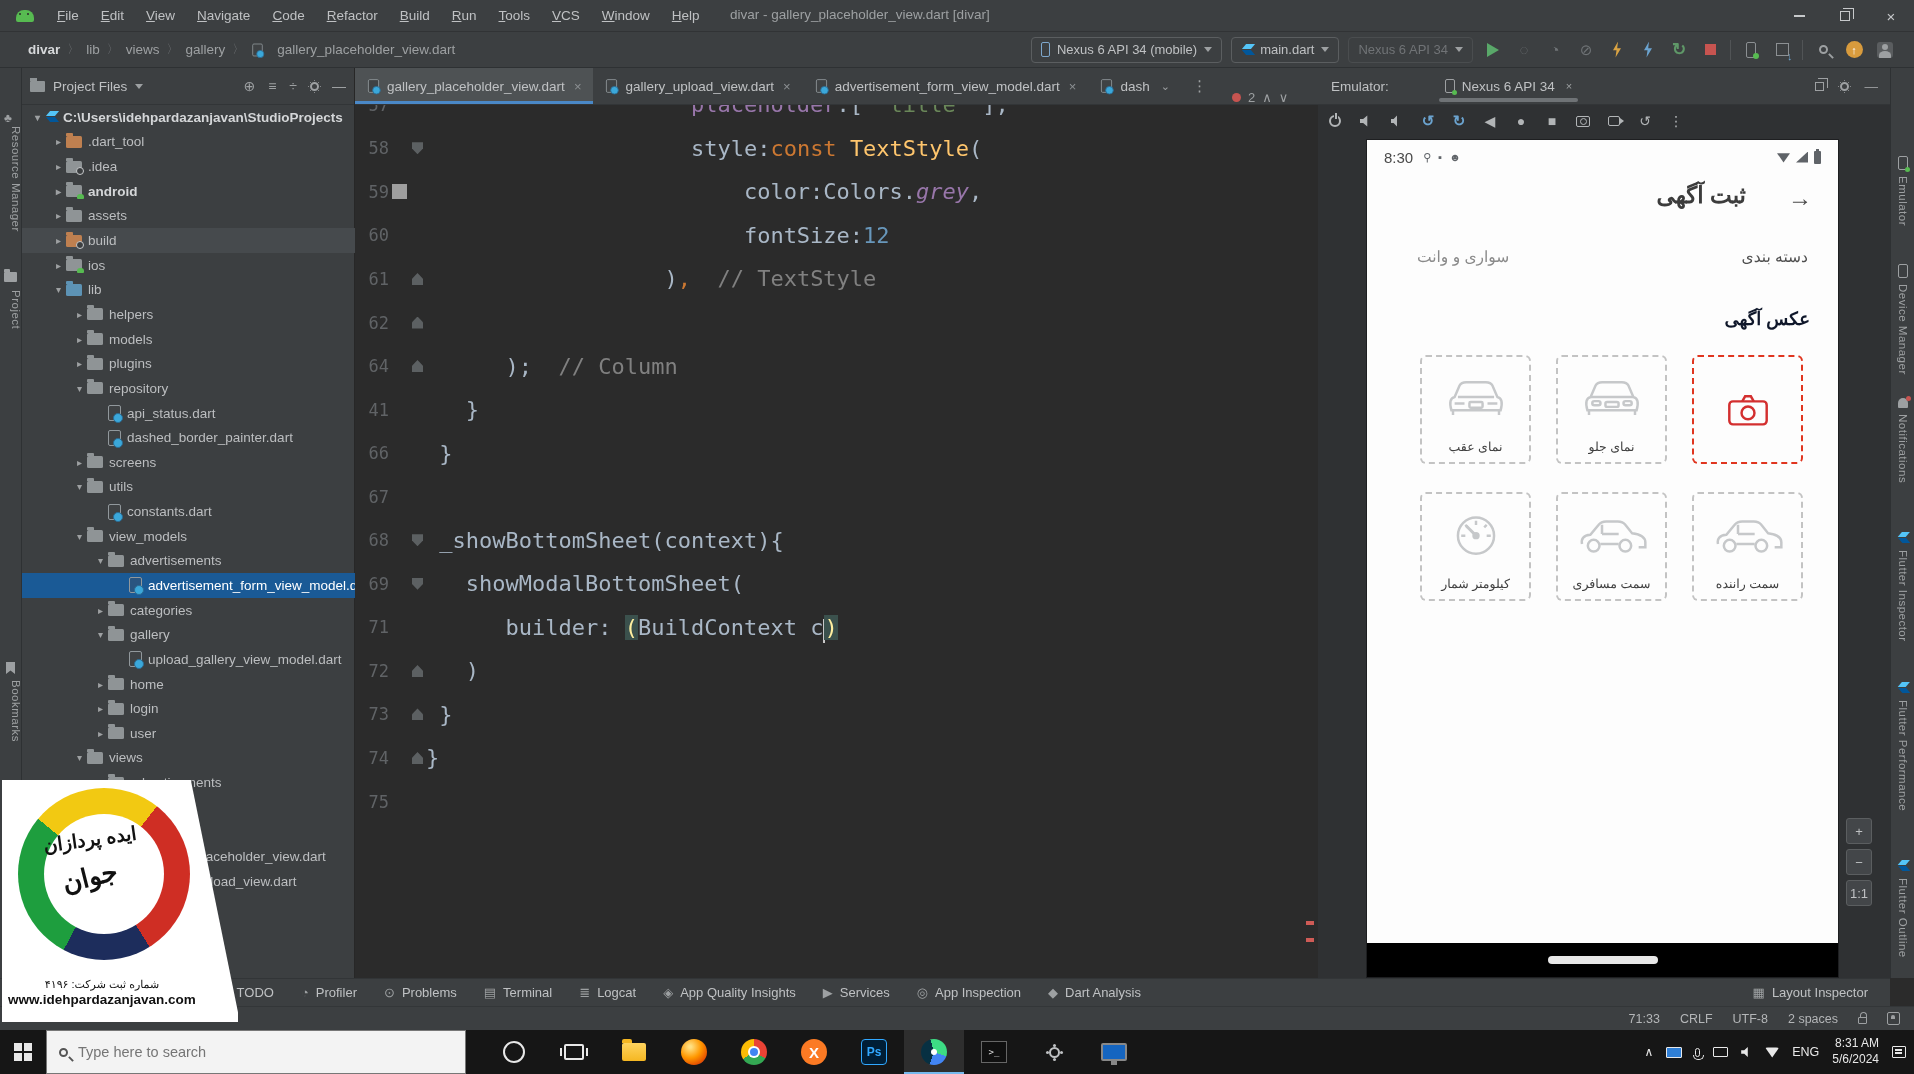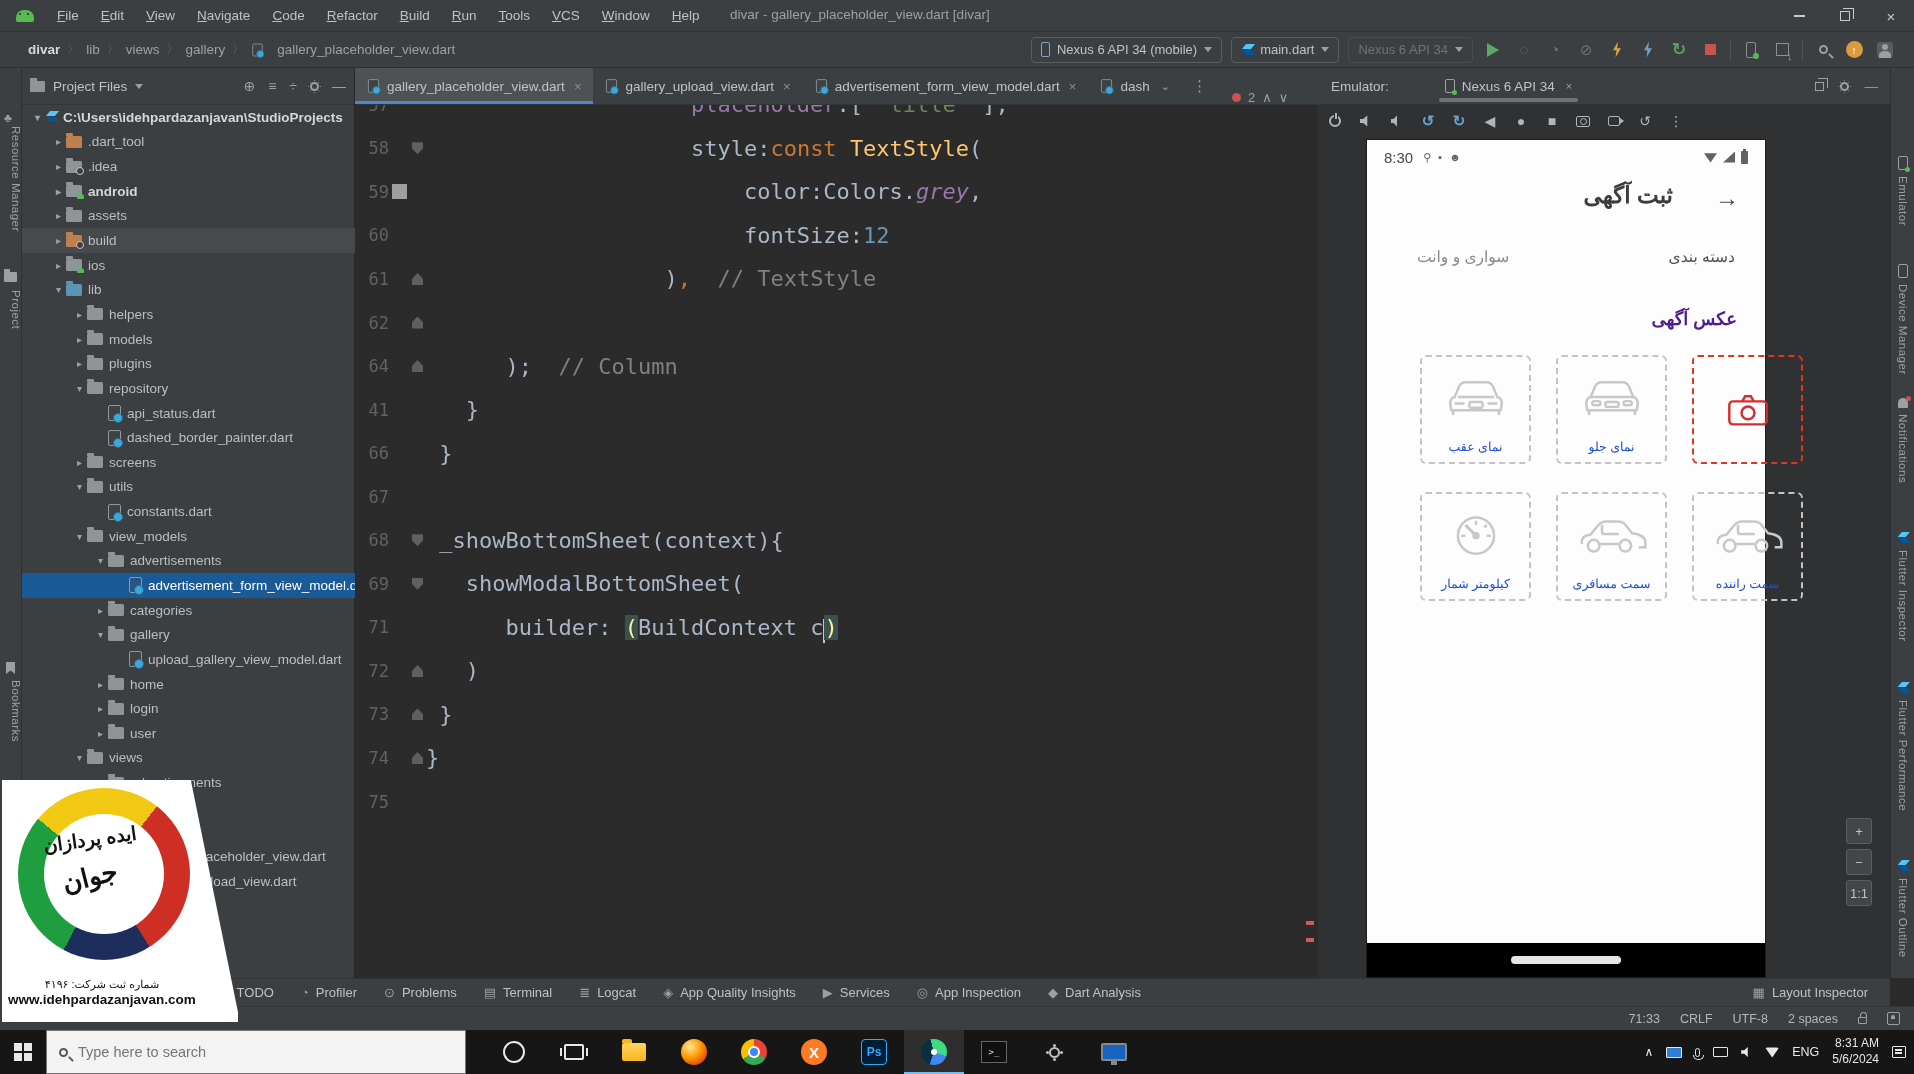--- a/index.html
+++ b/index.html
@@ -137,36 +137,36 @@
   .i-vol.up{clip-path:polygon(0 33%,24% 33%,50% 5%,50% 95%,24% 67%,0 67%);box-shadow:none;}
   .rot{color:#6ba3cf;font-size:15px;font-weight:bold;}
   .i-cam{width:14px;height:11px;border:1.7px solid #b2b5b7;border-radius:2px;position:relative;}
   .i-cam:before{content:"";position:absolute;left:3px;top:1.5px;width:5px;height:5px;border:1.5px solid #b2b5b7;border-radius:50%;}
   .i-rec{width:12px;height:10px;border:1.7px solid #b2b5b7;border-radius:2px;position:relative;}
   .i-rec:after{content:"";position:absolute;right:-5px;top:1px;border-left:4px solid #b2b5b7;border-top:3px solid transparent;border-bottom:3px solid transparent;}
   .emu-zoom{position:absolute;left:528px;top:750px;display:flex;flex-direction:column;gap:5px;}
   .zbtn{width:26px;height:26px;border:1px solid #5b5e60;border-radius:3px;color:#bfc1c3;font-size:13px;display:flex;align-items:center;justify-content:center;background:#434649;}
 
   
-  .phone{position:absolute;left:49px;top:72px;width:398px;height:837px;background:#fdfdfd;box-shadow:0 0 0 1px #1e1f21;}
+  .phone{position:absolute;left:49px;top:72px;width:471px;height:837px;background:#fdfdfd;box-shadow:0 0 0 1px #1e1f21;}
   .p-status{position:absolute;left:0;top:0;width:100%;height:34px;display:flex;align-items:center;padding:0 17px;color:#4a4a4a;font-size:15px;}
   .p-sticons{display:flex;gap:7px;margin-left:10px;color:#5f6368;font-size:11px;align-items:center;}
   .p-stright{margin-left:auto;display:flex;gap:6px;align-items:center;}
   .wifi{width:13px;height:11px;background:#5f6368;clip-path:polygon(50% 100%,0 15%,100% 15%);border-radius:2px;}
   .cell{width:12px;height:11px;background:#5f6368;clip-path:polygon(100% 0,100% 100%,0 100%);}
   .batt{width:7px;height:13px;background:#5f6368;border-radius:1px;position:relative;}
   .batt:before{content:"";position:absolute;left:2px;top:-2px;width:3px;height:2px;background:#5f6368;}
   .p-appbar-title{position:absolute;right:92px;top:42px;font-size:23px;font-weight:600;color:#3c3c3c;}
   .p-back{position:absolute;right:26px;top:44px;font-size:24px;color:#4a4a4a;}
   .p-cat-label{position:absolute;right:30px;top:108px;font-size:15.5px;color:#4f4f4f;}
   .p-cat-value{position:absolute;left:50px;top:108px;font-size:15.5px;color:#8a8a8a;}
-  .p-section{position:absolute;right:28px;top:168px;font-size:18px;font-weight:700;color:#4c1d95;}
+  .p-section{position:absolute;right:28px;top:168px;font-size:18px;font-weight:700;color:#0f172a;}
   .pbox{position:absolute;width:111px;height:109px;border:2.5px dashed #c3c3c3;border-radius:6px;}
   .pbox.accent{border-color:#e0351f;}
-  .pbox .blabel{position:absolute;bottom:8px;width:100%;text-align:center;font-size:12.5px;color:#1d4ed8;}
+  .pbox .blabel{position:absolute;bottom:8px;width:100%;text-align:center;font-size:12.5px;color:#404040;}
   .pbox svg{position:absolute;left:50%;top:38%;transform:translate(-50%,-50%);}
   .pbox.accent svg{top:50%;}
   .p-nav{position:absolute;left:0;bottom:0;width:100%;height:34px;background:#000;}
   .p-nav:before{content:"";position:absolute;left:50%;top:13px;transform:translateX(-50%);width:110px;height:8px;border-radius:4px;background:#e8e8e8;}
 
   
   .rightstrip{position:absolute;left:1890px;top:68px;width:24px;height:910px;background:var(--panel);border-left:1px solid #2e3133;z-index:5;}
   .rs-item{position:absolute;left:0;width:24px;display:flex;flex-direction:column;align-items:center;gap:6px;}
   .rs-label{color:#9da0a2;font-size:11.5px;writing-mode:vertical-rl;letter-spacing:.5px;}
   .rs-ic-phone{width:10px;height:14px;border:1.5px solid #9da0a2;border-radius:2px;position:relative;}

